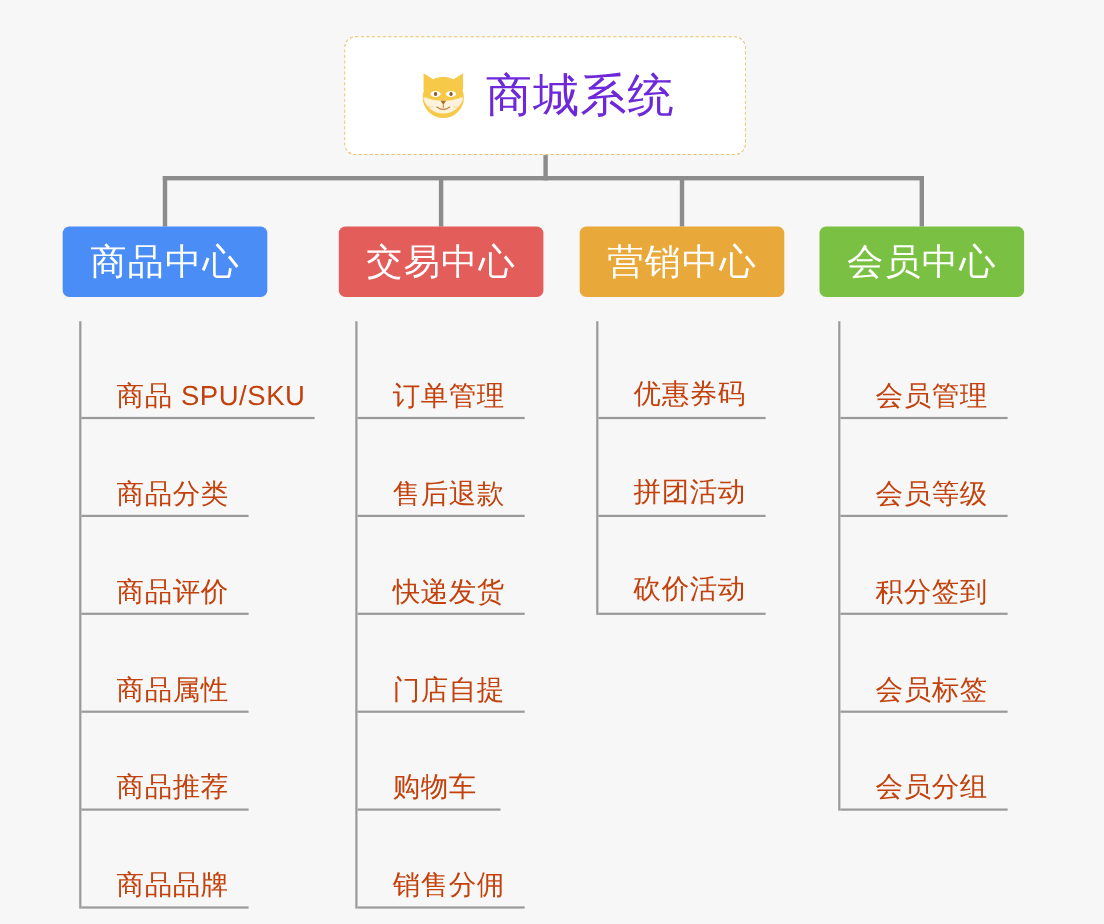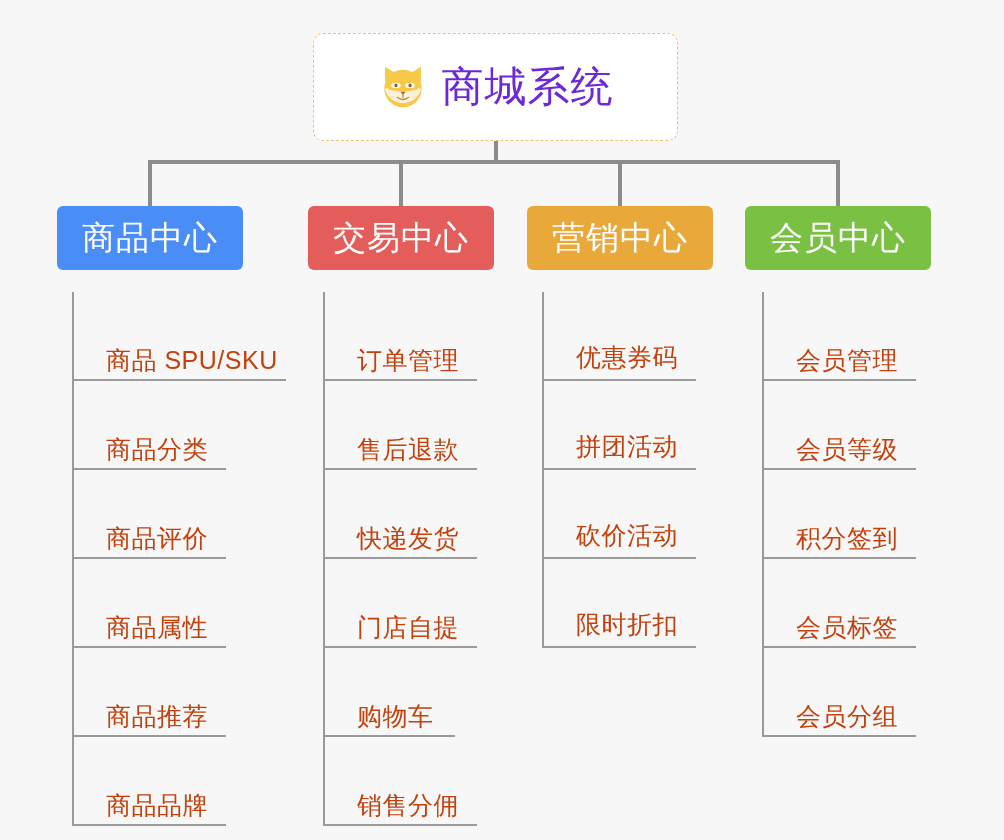--- a/index.html
+++ b/index.html
@@ -228,24 +228,20 @@
           <div class="leaf-underline" style="width: 152px;"></div>
         </div>
         <div class="leaf">
           <span class="leaf-label">拼团活动</span>
           <div class="leaf-underline" style="width: 152px;"></div>
         </div>
         <div class="leaf">
           <span class="leaf-label">砍价活动</span>
           <div class="leaf-underline" style="width: 152px;"></div>
         </div>
-        <div class="leaf">
-          <span class="leaf-label">限时折扣</span>
-          <div class="leaf-underline" style="width: 152px;"></div>
-        </div>
       </div>
     </div>
     <div class="column" style="left: 745px; width: 186px;">
       <div class="cat-box" style="background: rgb(122, 193, 67); width: 186px;">
         <span>会员中心</span>
       </div>
       <div class="leaf-list" style="margin-left: 17px;">
         <div class="spine"></div>
         <div class="leaf">
           <span class="leaf-label">会员管理</span>

